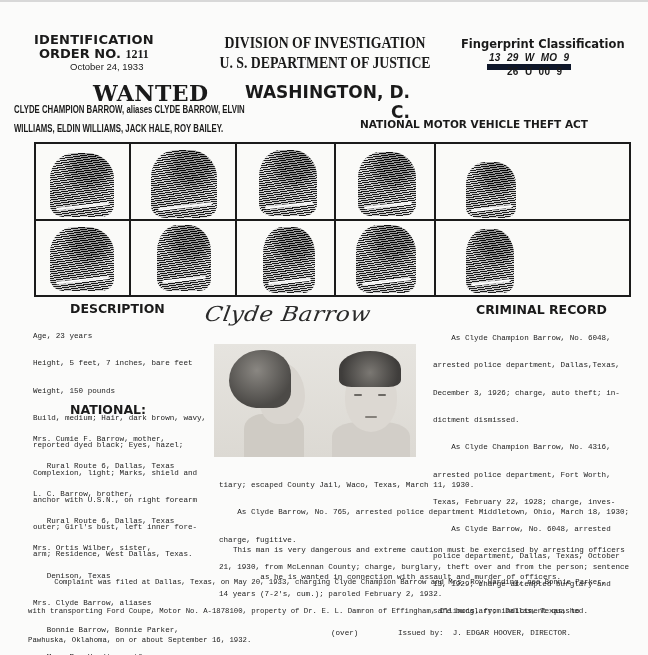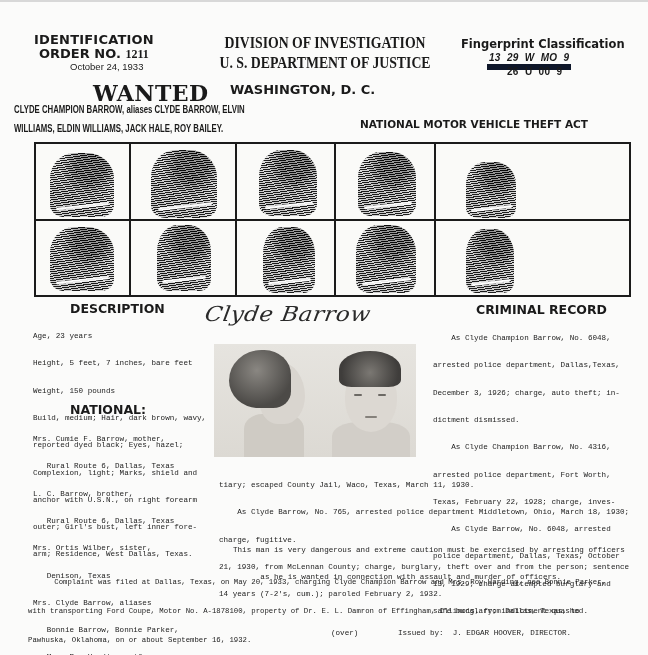--- a/index.html
+++ b/index.html
@@ -19,21 +19,21 @@
   #order-no .num { font-family: "Liberation Serif", serif; font-weight: bold; font-size: 12px; }
   #order-date { left: 49px; top: 61px; font-size: 9.5px; font-family: "Liberation Sans", sans-serif; margin-left: 21px; }
   #wanted { left: 93px; top: 80px; font-size: 22px; letter-spacing: 0.5px; font-family: "DejaVu Serif", serif; font-weight: bold; }
   .alias-line { left: 14px; font-size: 10px; white-space: nowrap; transform: scaleX(0.78); }
   #alias1 { top: 104px; }
   #alias2 { top: 123px; }
 
   
   #div-title { left: 200px; top: 34px; width: 250px; text-align: center; font-size: 16px; transform: scaleX(0.86); transform-origin: center top; white-space: nowrap; }
   #dept-title { left: 200px; top: 54px; width: 250px; text-align: center; font-size: 16px; transform: scaleX(0.86); transform-origin: center top; white-space: nowrap; }
-  #washington { left: 230px; top: 82px; width: 180px; text-align: left; font-size: 13px; }
+  #washington { left: 230px; top: 82px; width: 180px; text-align: right; font-size: 17px; }
 
   
   #fp-title { left: 461px; top: 37px; font-size: 11.5px; white-space: nowrap; text-align: right; }
   .fp-code { font-family: "Liberation Sans", sans-serif; font-weight: bold; font-size: 10px; white-space: nowrap; letter-spacing: 0.3px; }
   #fp-num { left: 487px; top: 52px; border-bottom: 6px solid #0f172a; padding: 0 2px 1px 2px; font-style: italic; }
   #fp-den { left: 507px; top: 66px; }
   #nmvta { left: 360px; top: 118px; font-size: 10.5px; white-space: nowrap; }
 
   
   #fp-grid {

